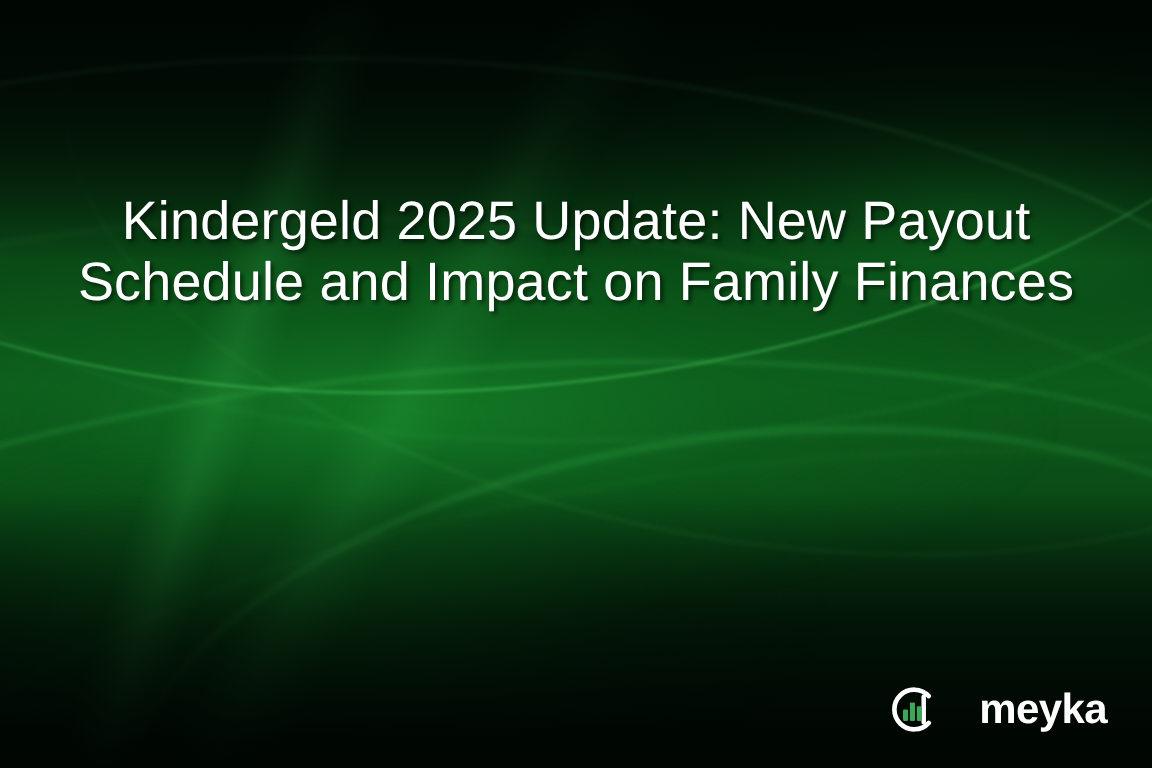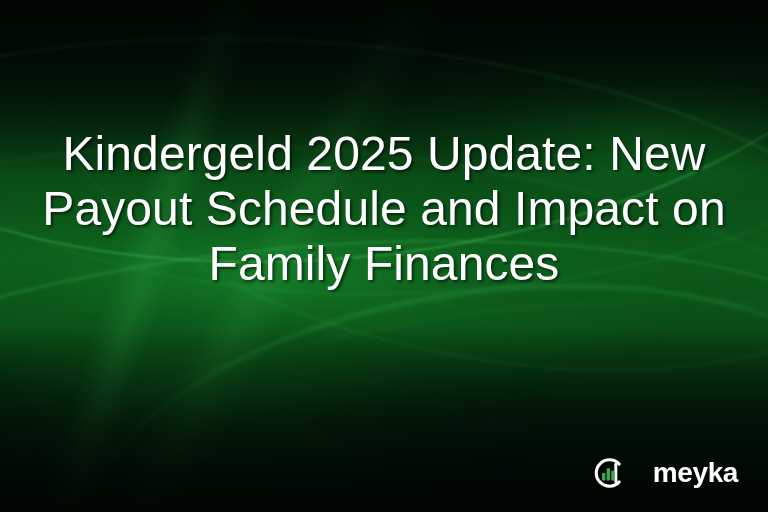--- a/index.html
+++ b/index.html
@@ -148,21 +148,21 @@
   }
 
   
   #title {
     position: absolute;
     left: 0; right: 0;
     top: 108px;
     padding: 0 38px;
     text-align: center;
     color: #ffffff;
-    font-size: 48px;
+    font-size: 36px;
     line-height: 1.15;
     font-weight: 400;
     letter-spacing: 0.1px;
     text-shadow: 2px 2px 3px rgba(0,0,0,0.55);
     white-space: pre-line;
     margin-top: 18px;
   }
 
   
   #logo {

